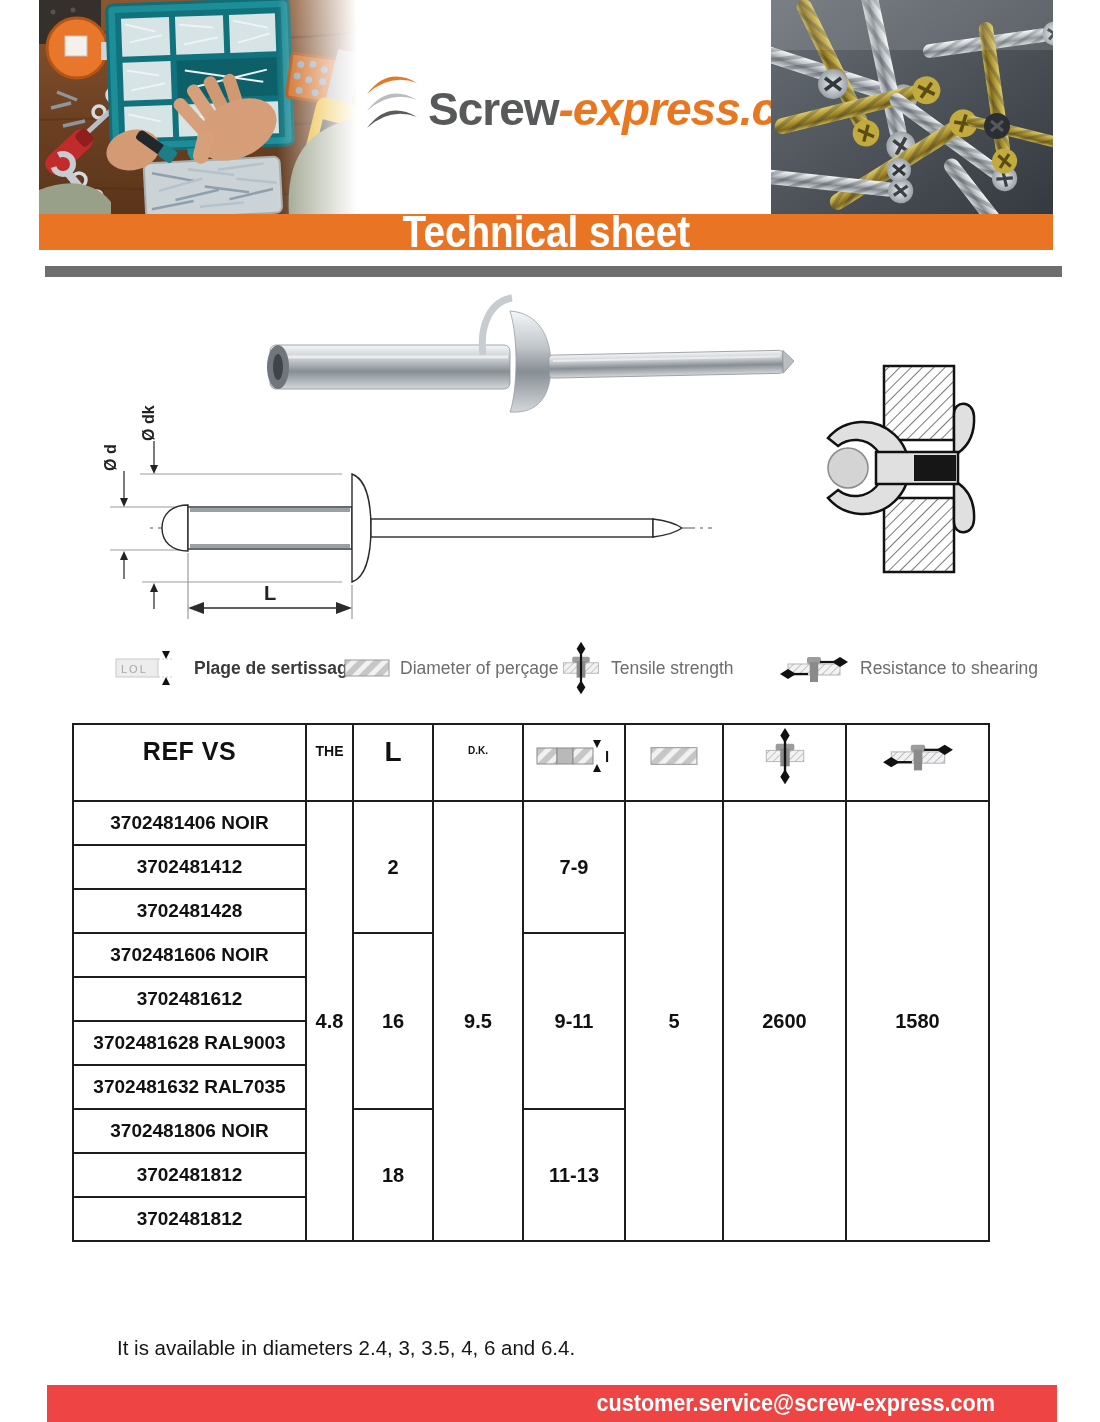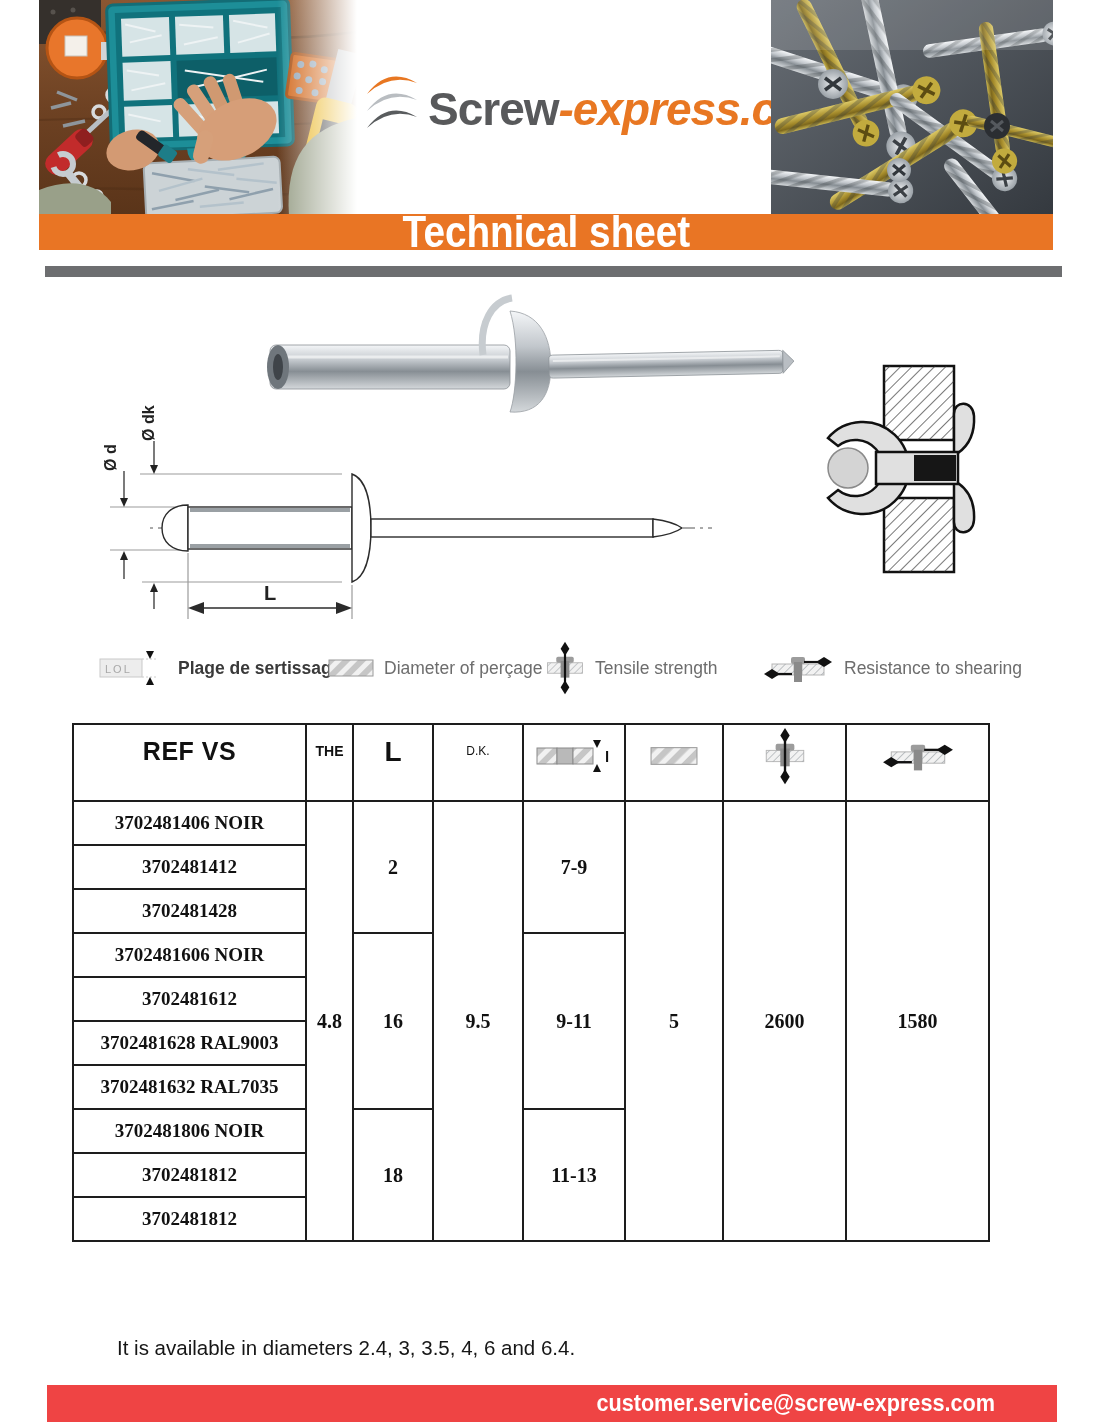--- a/index.html
+++ b/index.html
@@ -10,34 +10,34 @@
   
   .photo { overflow:hidden; }
   .logo { display:flex; align-items:flex-start; gap:10px; }
   .logo-text { font-size:46px; font-weight:bold; color:#58595B; letter-spacing:-1px; line-height:1; padding-top:14px; }
   .logo-accent { color:#E87722; font-style:italic; }
   .banner { background:#E97524; display:flex; align-items:center; justify-content:center; }
   .banner-title { color:#fff; font-weight:bold; font-size:44px; transform:scaleX(0.88); letter-spacing:0; }
   .strip { background:#6D6E70; }
 
   
-  .legend-item { position:absolute; display:flex; align-items:center; gap:10px; }
+  .legend-item { position:absolute; display:flex; align-items:center; gap:10px;margin-left:16px; }
   .legend-label { font-size:17.5px; color:#6d6d6d; white-space:nowrap; }
   .legend-label.strong { font-weight:bold; color:#3a3a3a; }
 
   
   .spec-table { border-collapse:collapse; table-layout:fixed; width:916px; }
   .spec-table th, .spec-table td { border:2px solid #1d1d1d; text-align:center;
       vertical-align:middle; padding:0; color:#111; overflow:hidden; }
   .spec-table tr.hrow { height:77px; }
-  .spec-table tr.drow { height:44px;font-family:Liberation Serif, serif; }
+  .spec-table tr.drow { height:44px; }
   .h-ref { font-size:25px; font-weight:bold; letter-spacing:0.5px; padding-bottom:22px !important; }
   .h-the { font-size:14px; font-weight:600; padding-bottom:24px !important; }
   .h-l   { font-size:28px; font-weight:bold; padding-bottom:22px !important; }
-  .h-dk  { font-size:12px; font-weight:400; padding-bottom:24px !important; }
+  .h-dk  { font-size:10px; font-weight:700; padding-bottom:24px !important; }
   .h-ico { padding-bottom:10px !important; }
   .ref   { font-size:19px; font-weight:bold; }
   .big   { font-size:20px; font-weight:bold; }
 
   .note { font-size:20.5px; color:#161616; }
 
   .footer-bar { background:#ef4444; display:flex; align-items:center;
       justify-content:flex-end; padding-right:62px; box-sizing:border-box; }
   .footer-text { color:#fff; font-weight:bold; font-size:23px;
       transform:scaleX(0.94); transform-origin:right center; letter-spacing:0; }

